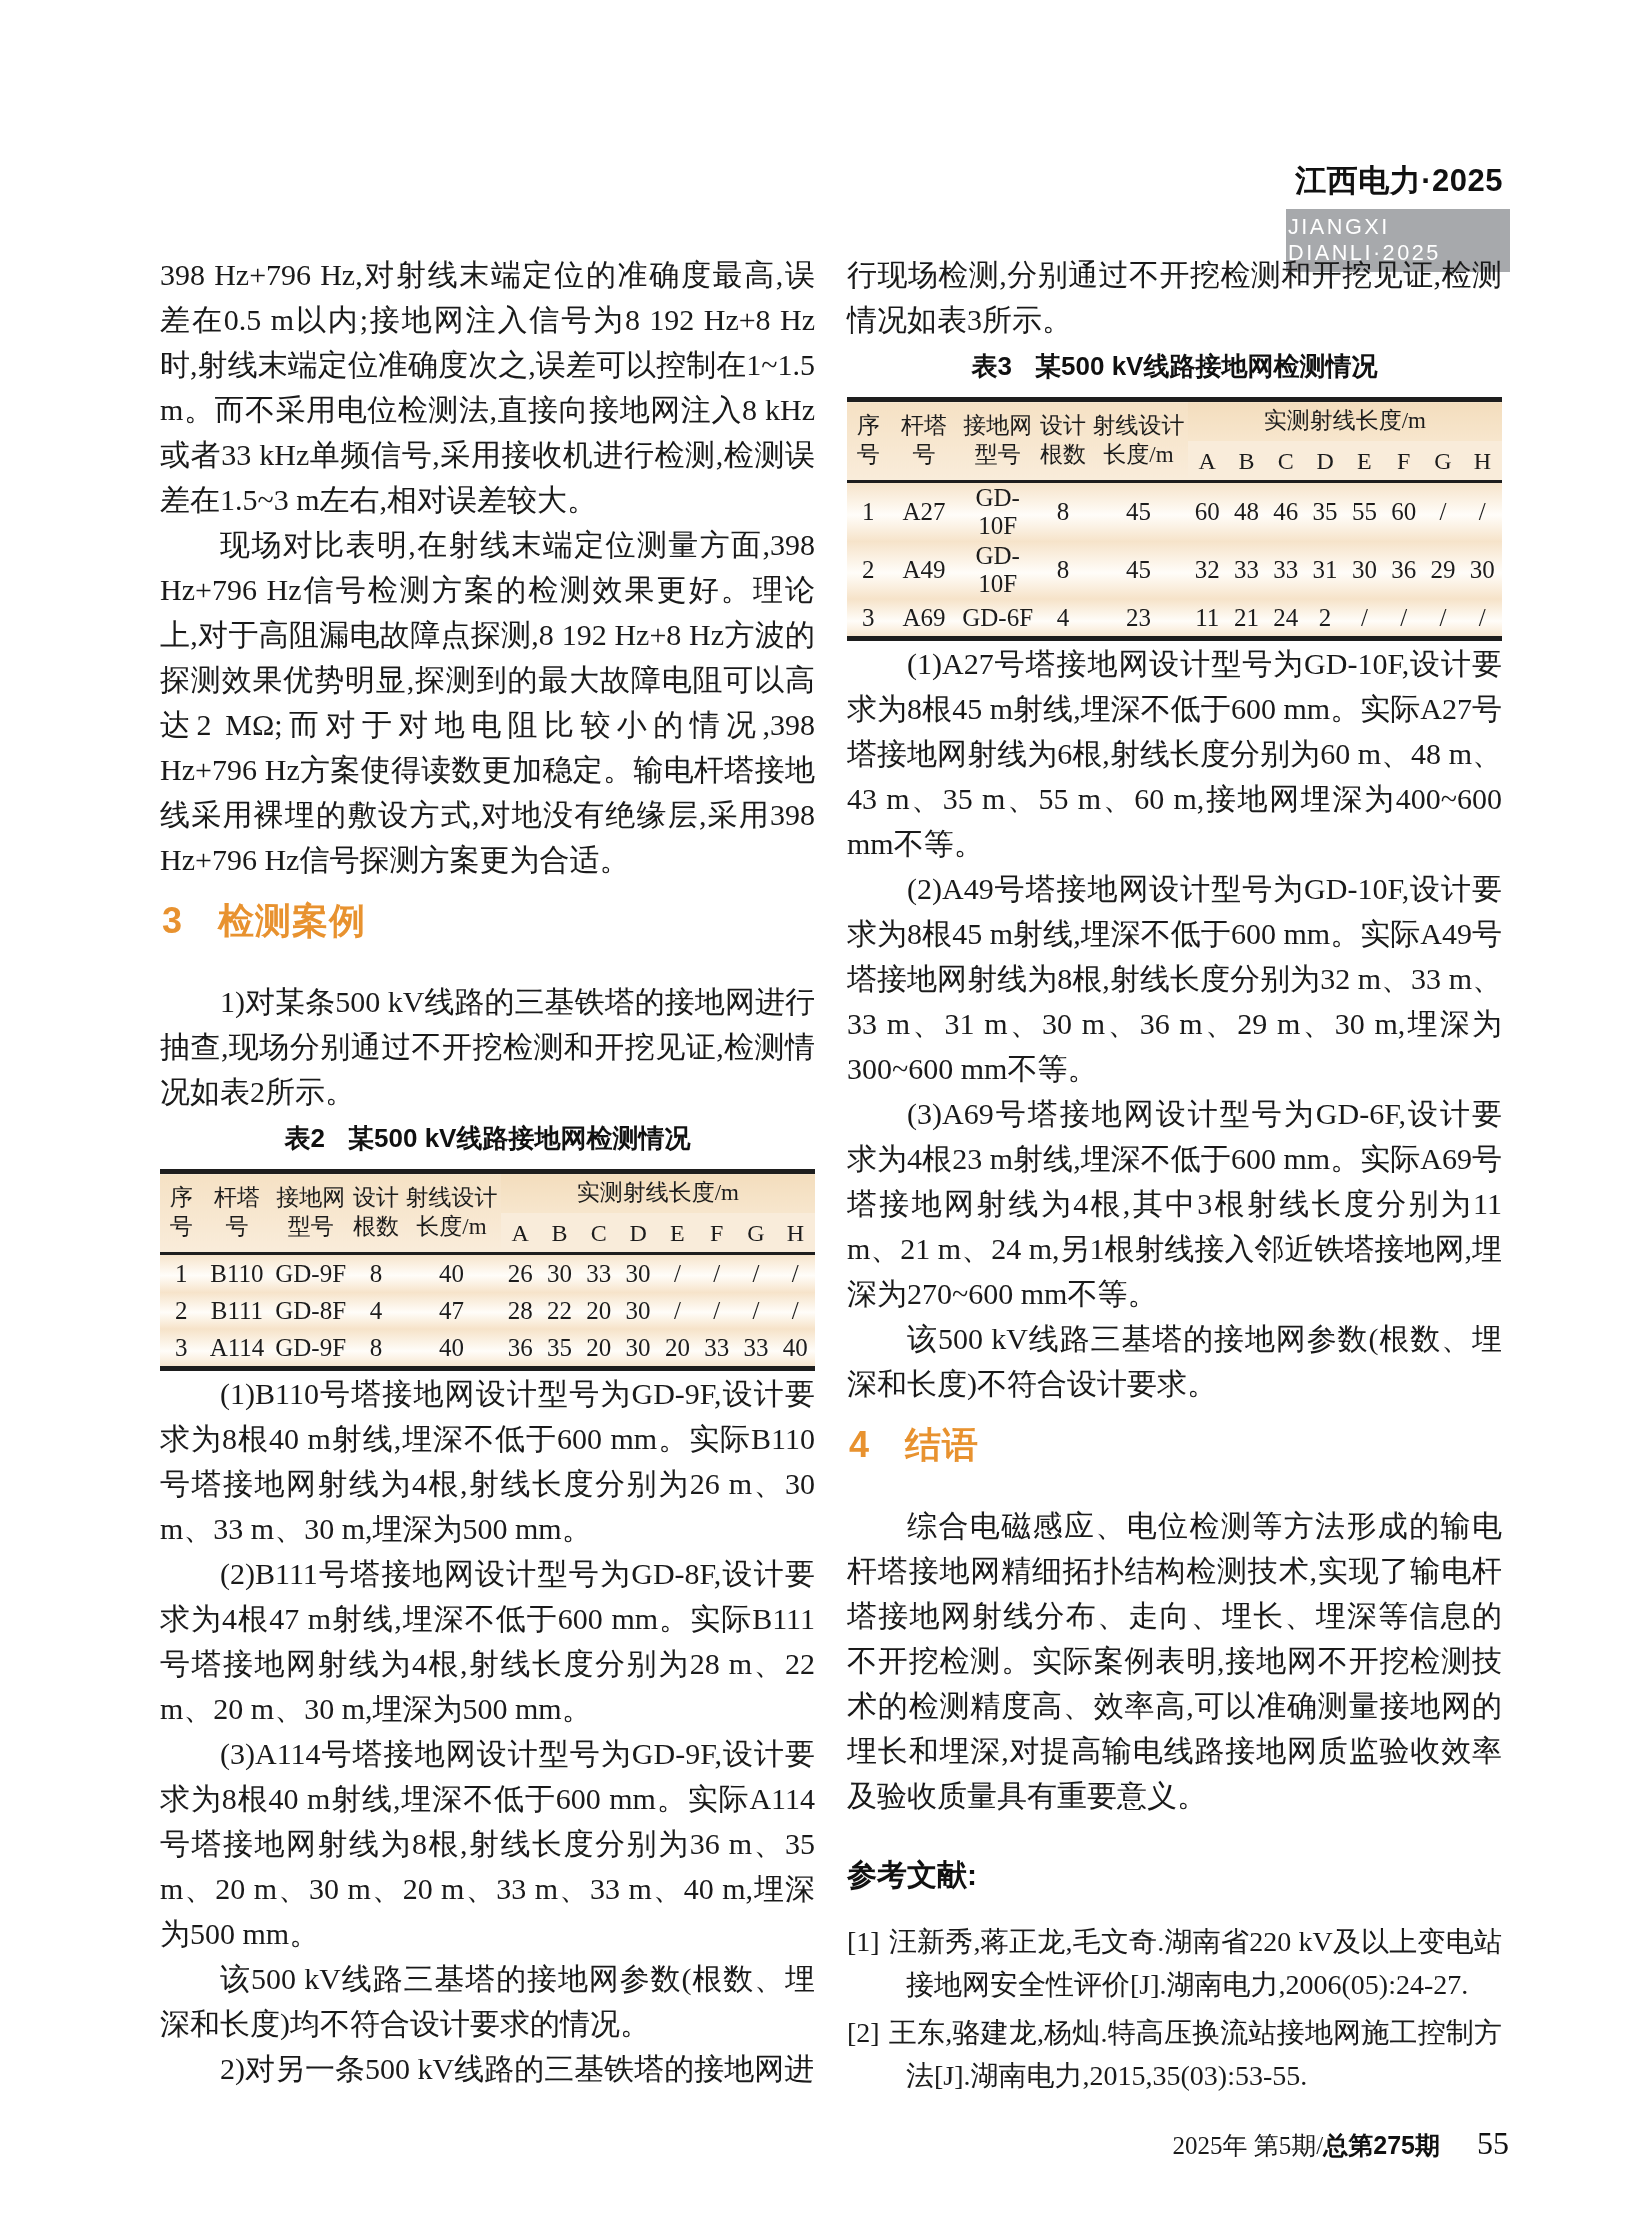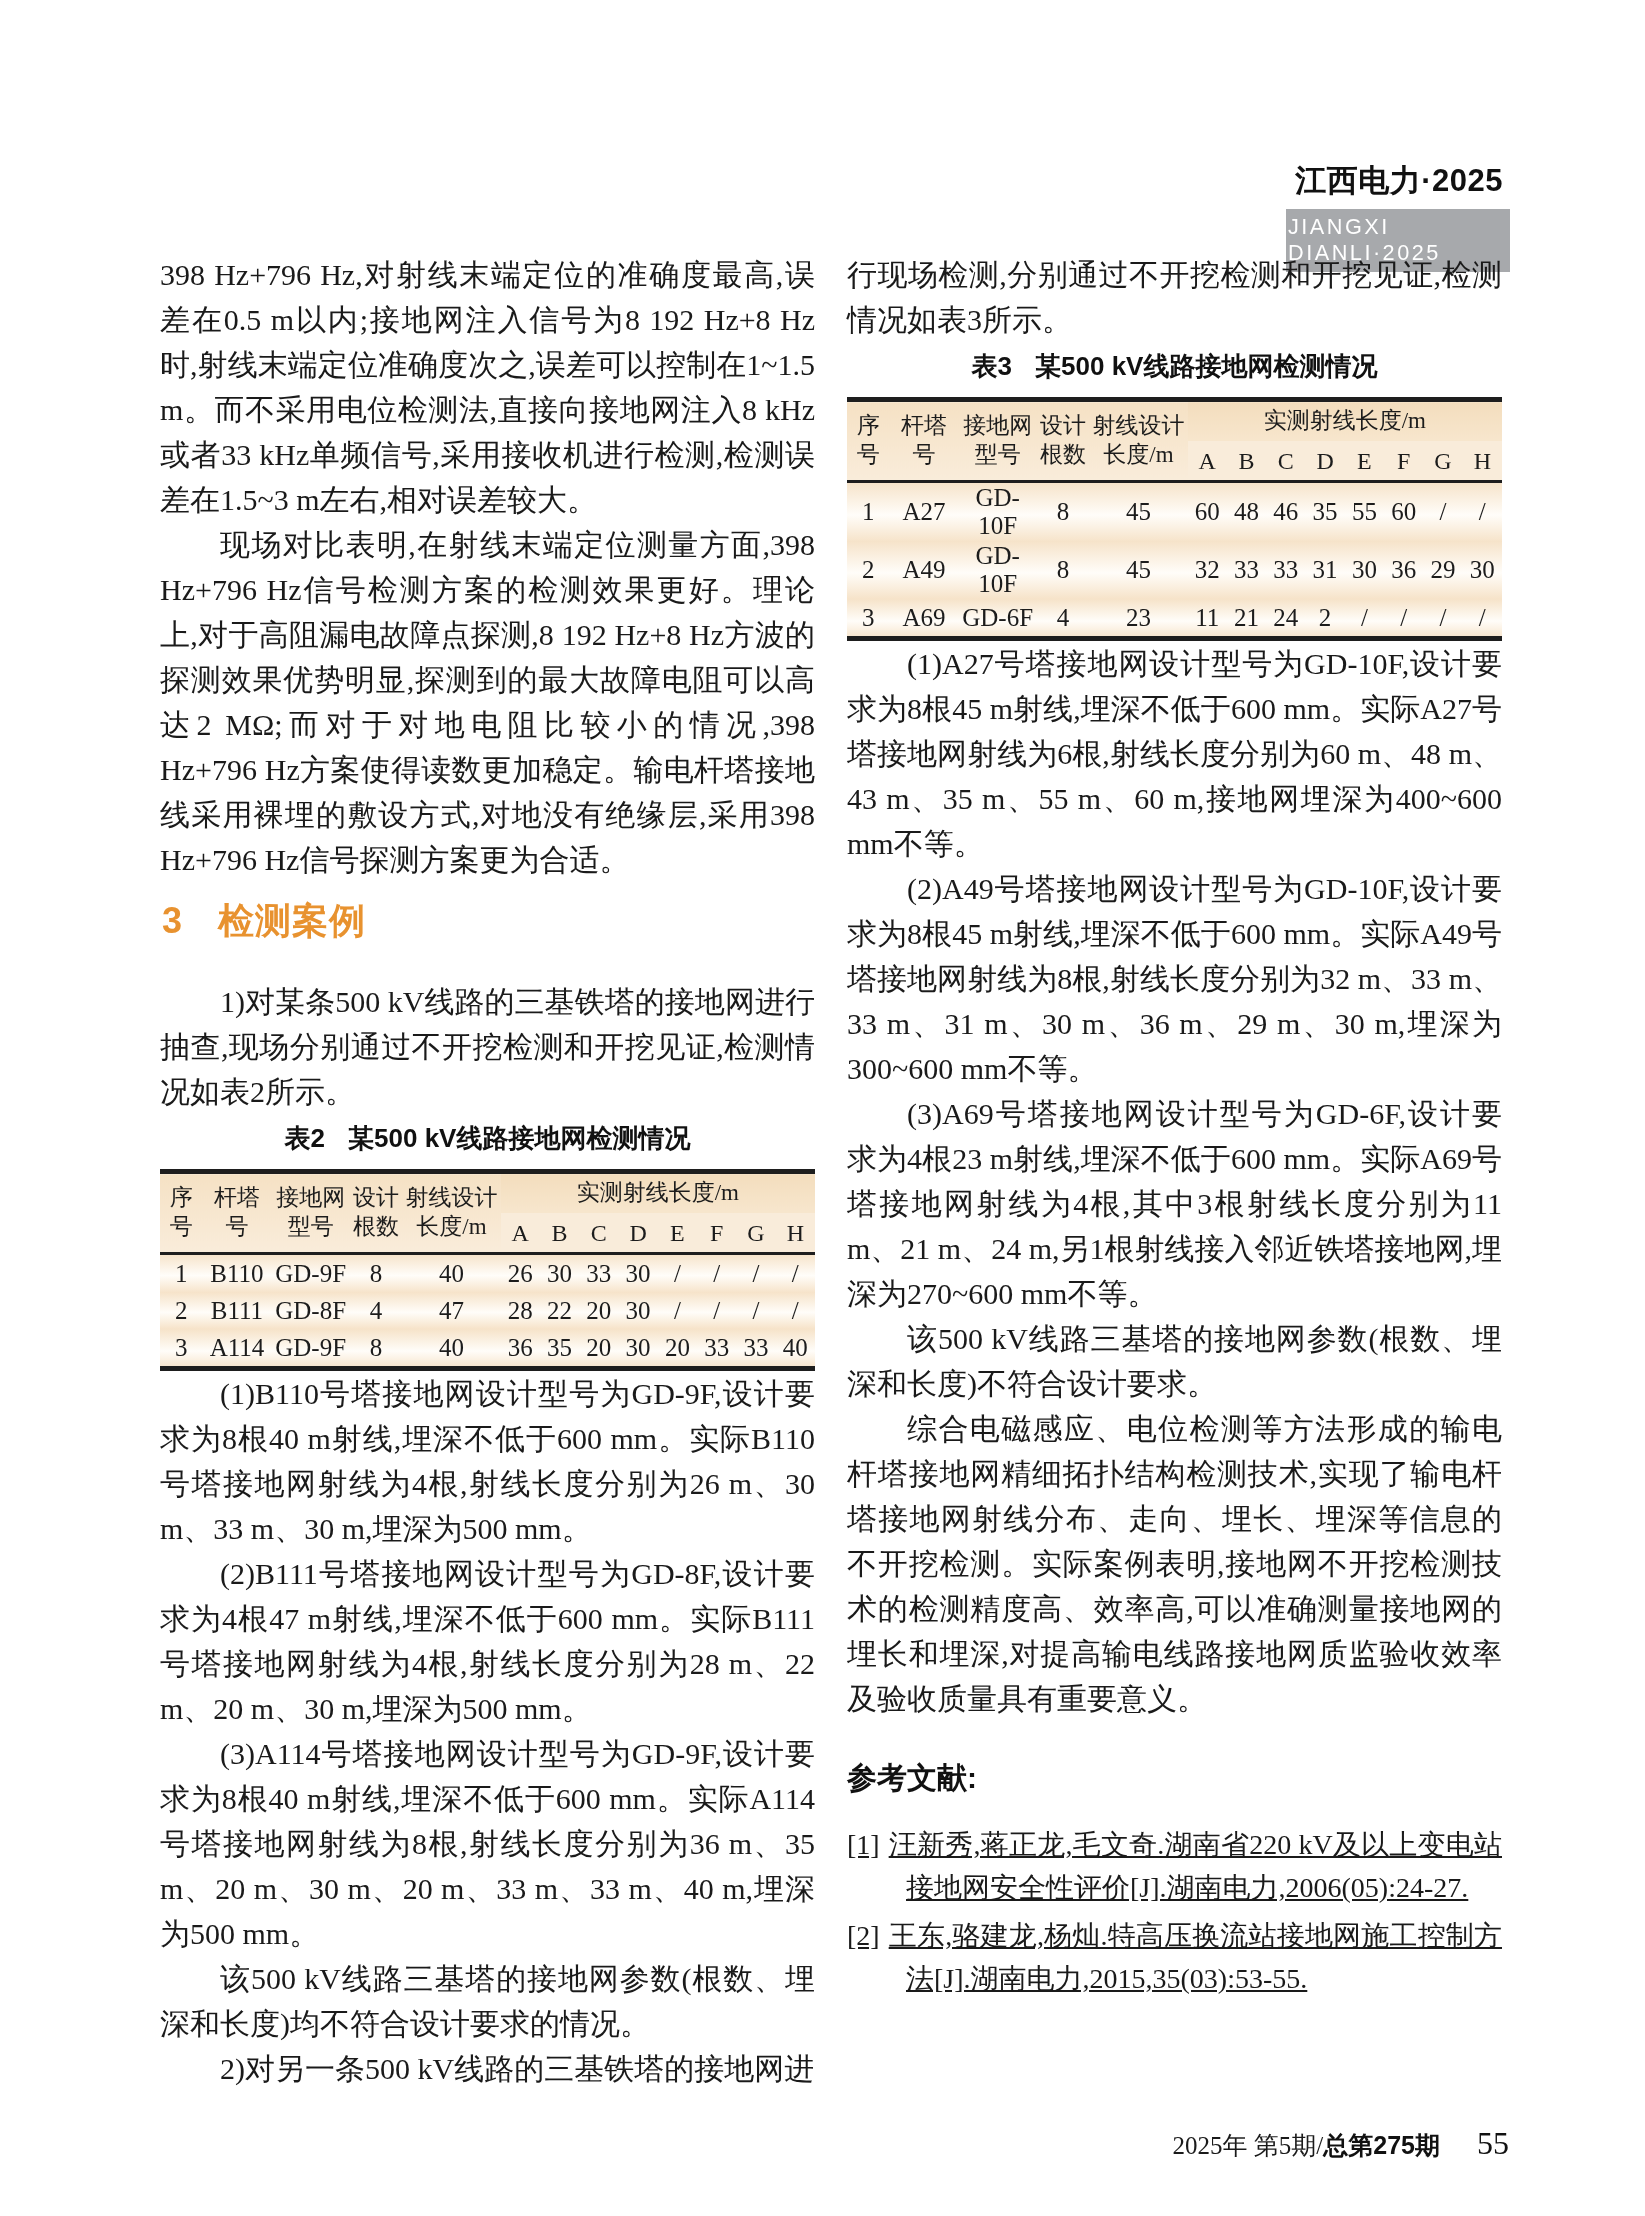--- a/index.html
+++ b/index.html
@@ -78,21 +78,21 @@
   col.c4 { width: 8%; }  col.c5 { width: 15%; }   col.cm { width: 6%; }
 
   
   .refs-title {
     font-family: "Liberation Sans", "DejaVu Sans", sans-serif;
     font-weight: 700; font-size: 30px; color: #111;
     margin: 37px 0 24px;
   }
   p.ref {
     margin: 0 0 5px; font-size: 28px; line-height: 43px;
-    text-align: justify; padding-left: 59px; text-indent: -59px; text-decoration: underline;
+    text-align: justify; padding-left: 59px; text-indent: -59px;
   }
   p.ref .ref-label { margin-right: 9px; }
 
   
   .footer {
     position: absolute; right: 136px; bottom: 54px;
     display: flex; align-items: baseline;
   }
   .footer-issue { font-size: 25px; color: #1a1a1a; }
   .footer-issue-bold {
@@ -303,20 +303,23 @@
               <td>/</td>
             </tr>
           </tbody>
       </table>
 
       <p class="body-text ind">(1)A27号塔接地网设计型号为GD-10F,设计要求为8根45 m射线,埋深不低于600 mm。实际A27号塔接地网射线为6根,射线长度分别为60 m、48 m、43 m、35 m、55 m、60 m,接地网埋深为400~600 mm不等。</p>
       <p class="body-text ind">(2)A49号塔接地网设计型号为GD-10F,设计要求为8根45 m射线,埋深不低于600 mm。实际A49号塔接地网射线为8根,射线长度分别为32 m、33 m、33 m、31 m、30 m、36 m、29 m、30 m,埋深为300~600 mm不等。</p>
       <p class="body-text ind">(3)A69号塔接地网设计型号为GD-6F,设计要求为4根23 m射线,埋深不低于600 mm。实际A69号塔接地网射线为4根,其中3根射线长度分别为11 m、21 m、24 m,另1根射线接入邻近铁塔接地网,埋深为270~600 mm不等。</p>
       <p class="body-text ind">该500 kV线路三基塔的接地网参数(根数、埋深和长度)不符合设计要求。</p>
 
+      <h2 class="sec-head">
+        <span class="sec-num">4</span><span>结语</span>
+      </h2>
 
       <p class="body-text ind">综合电磁感应、电位检测等方法形成的输电杆塔接地网精细拓扑结构检测技术,实现了输电杆塔接地网射线分布、走向、埋长、埋深等信息的不开挖检测。实际案例表明,接地网不开挖检测技术的检测精度高、效率高,可以准确测量接地网的埋长和埋深,对提高输电线路接地网质监验收效率及验收质量具有重要意义。</p>
 
       <h3 class="refs-title">参考文献:</h3>
 
       <p class="ref">
         <span class="ref-label">[1]</span><span>汪新秀,蒋正龙,毛文奇.湖南省220 kV及以上变电站接地网安全性评价[J].湖南电力,2006(05):24-27.</span>
       </p>
       <p class="ref">
         <span class="ref-label">[2]</span><span>王东,骆建龙,杨灿.特高压换流站接地网施工控制方法[J].湖南电力,2015,35(03):53-55.</span>

